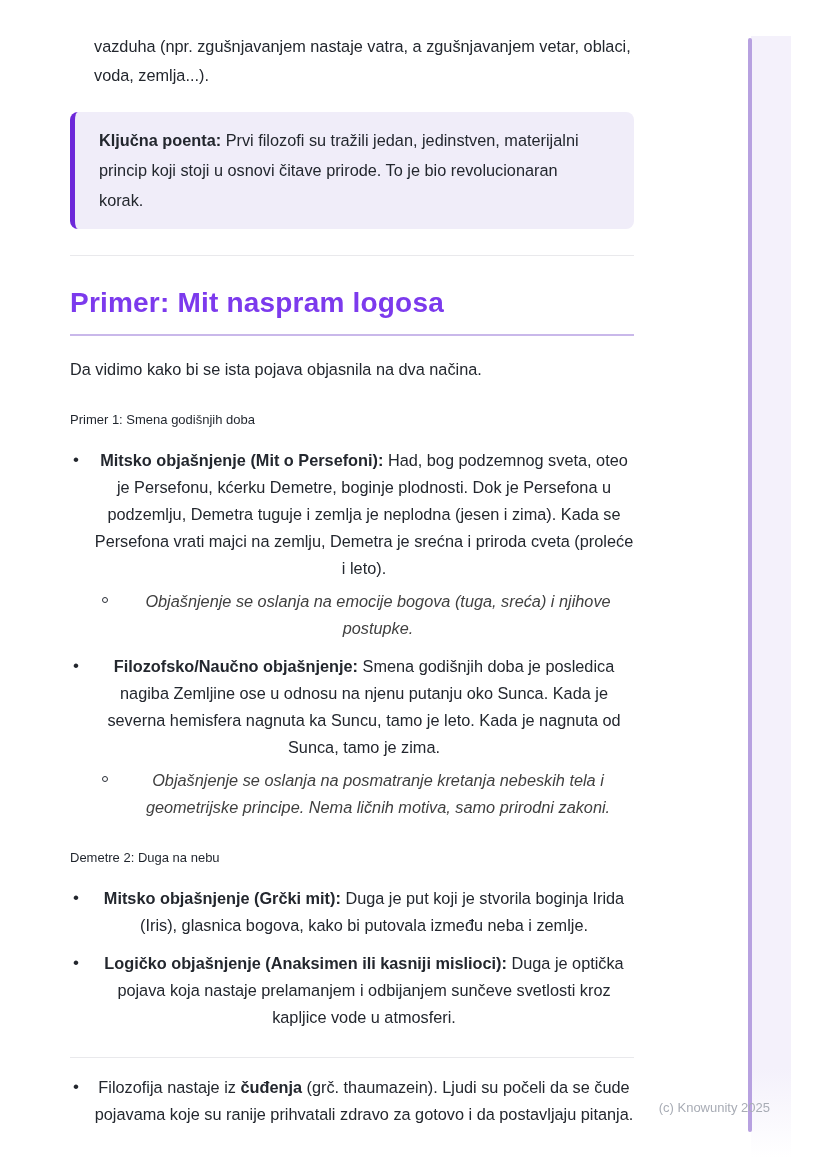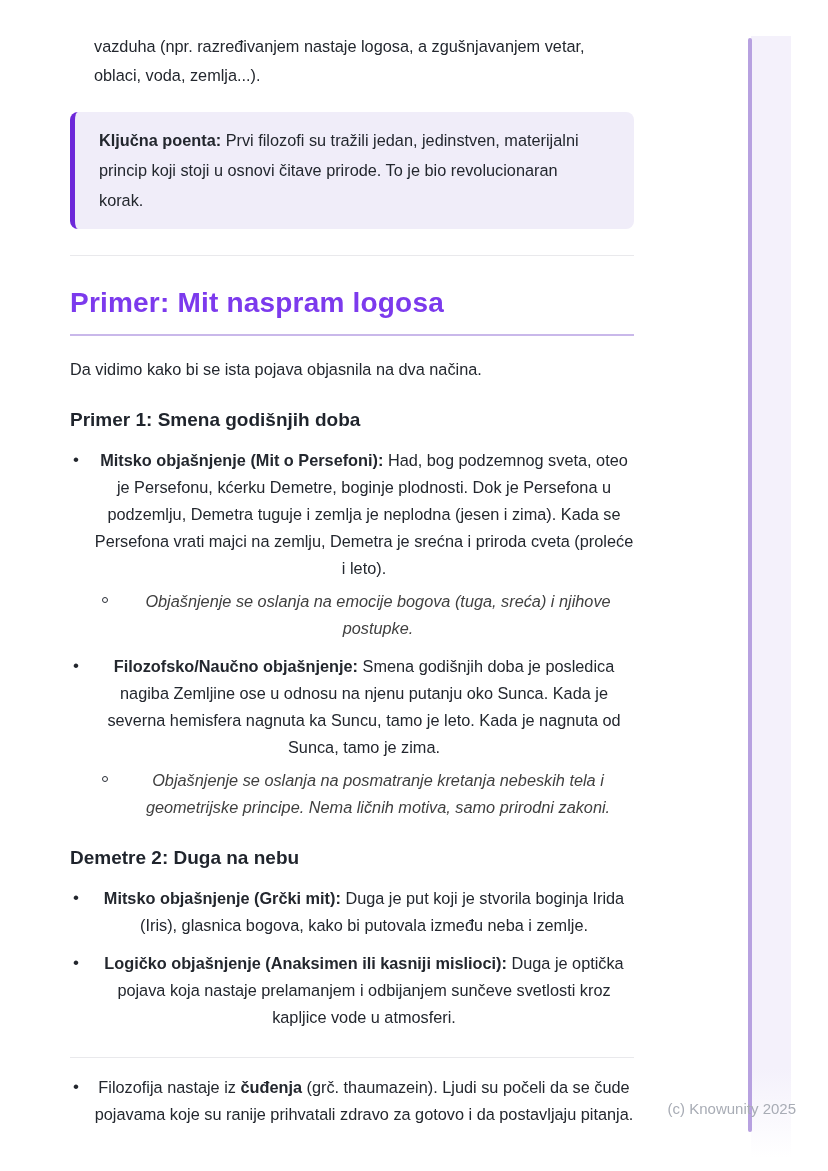--- a/index.html
+++ b/index.html
@@ -47,23 +47,23 @@
     line-height: 34px;
     font-weight: bold;
     color: #7c3aed;
     letter-spacing: 0.2px;
     border-bottom: 2px solid #c9b8ea;
     padding-bottom: 14px;
   }
   p.lead { margin: 20px 0 0 0; }
   h4.example-title {
     margin: 26px 0 0 0;
-    font-size: 19px;
+    font-size: 13px;
     line-height: 22px;
-    font-weight: bold;
+    font-weight: normal;
     color: #1f242c;
   }
   ul.bullets {
     list-style: none;
     margin: 16px 0 0 0;
     padding: 0;
   }
   ul.bullets > li {
     position: relative;
     padding-left: 24px;
@@ -113,35 +113,35 @@
     left: 748px;
     top: 38px;
     width: 4px;
     height: 1094px;
     background: #b7a1e0;
     border-radius: 2px;
   }
   .footer-note {
     position: absolute;
     top: 1100px;
-    right: 32px;
-    font-size: 15px;
+    right: 58px;
+    font-size: 13px;
     color: #a8acb5;
     z-index: 2;
   }
 </style>
 </head>
 <body>
 
 <div class="page">
 
   <div class="content">
 
     <p class="continuation">
-      <span>vazduha (npr. razređivanjem nastaje logosa, a zgušnjavanjem vetar, oblaci, voda, zemlja...).</span>
+      <span>vazduha (npr. zgušnjavanjem nastaje vatra, a zgušnjavanjem vetar, oblaci, voda, zemlja...).</span>
     </p>
 
     <div class="callout">
       <b>Ključna poenta:</b><span> Prvi filozofi su tražili jedan, jedinstven, materijalni princip koji stoji u osnovi čitave prirode. To je bio revolucionaran korak.</span>
     </div>
 
     <hr class="divider">
 
     <h1 class="section-title">Primer: Mit naspram logosa</h1>
 

